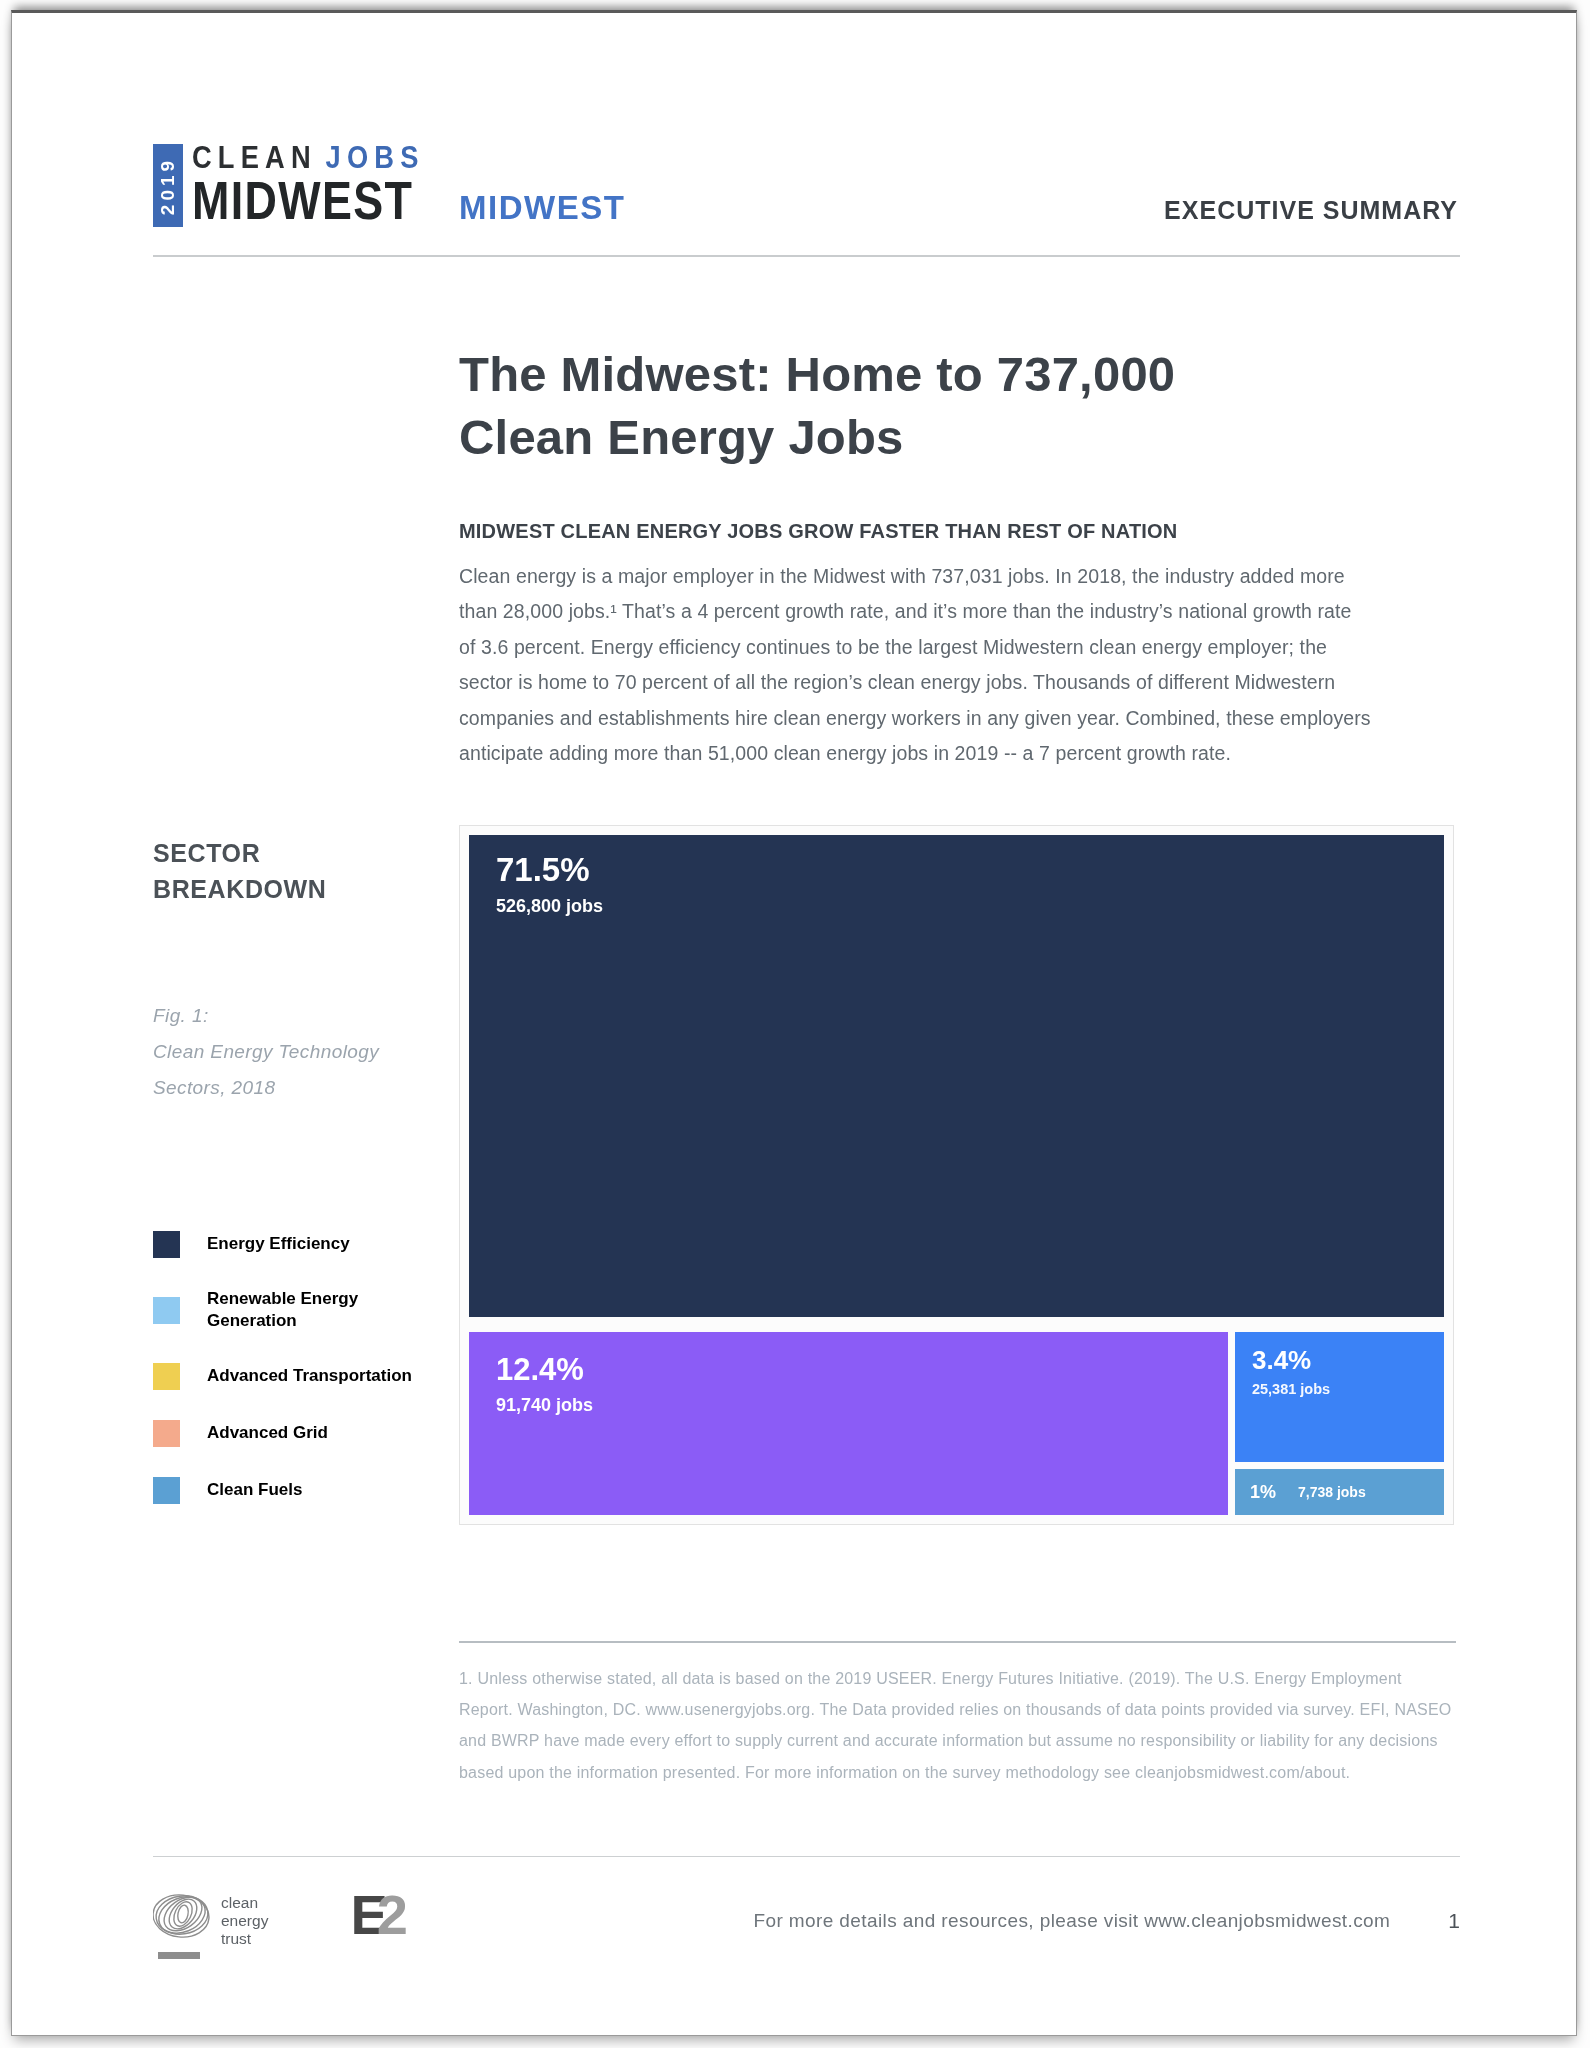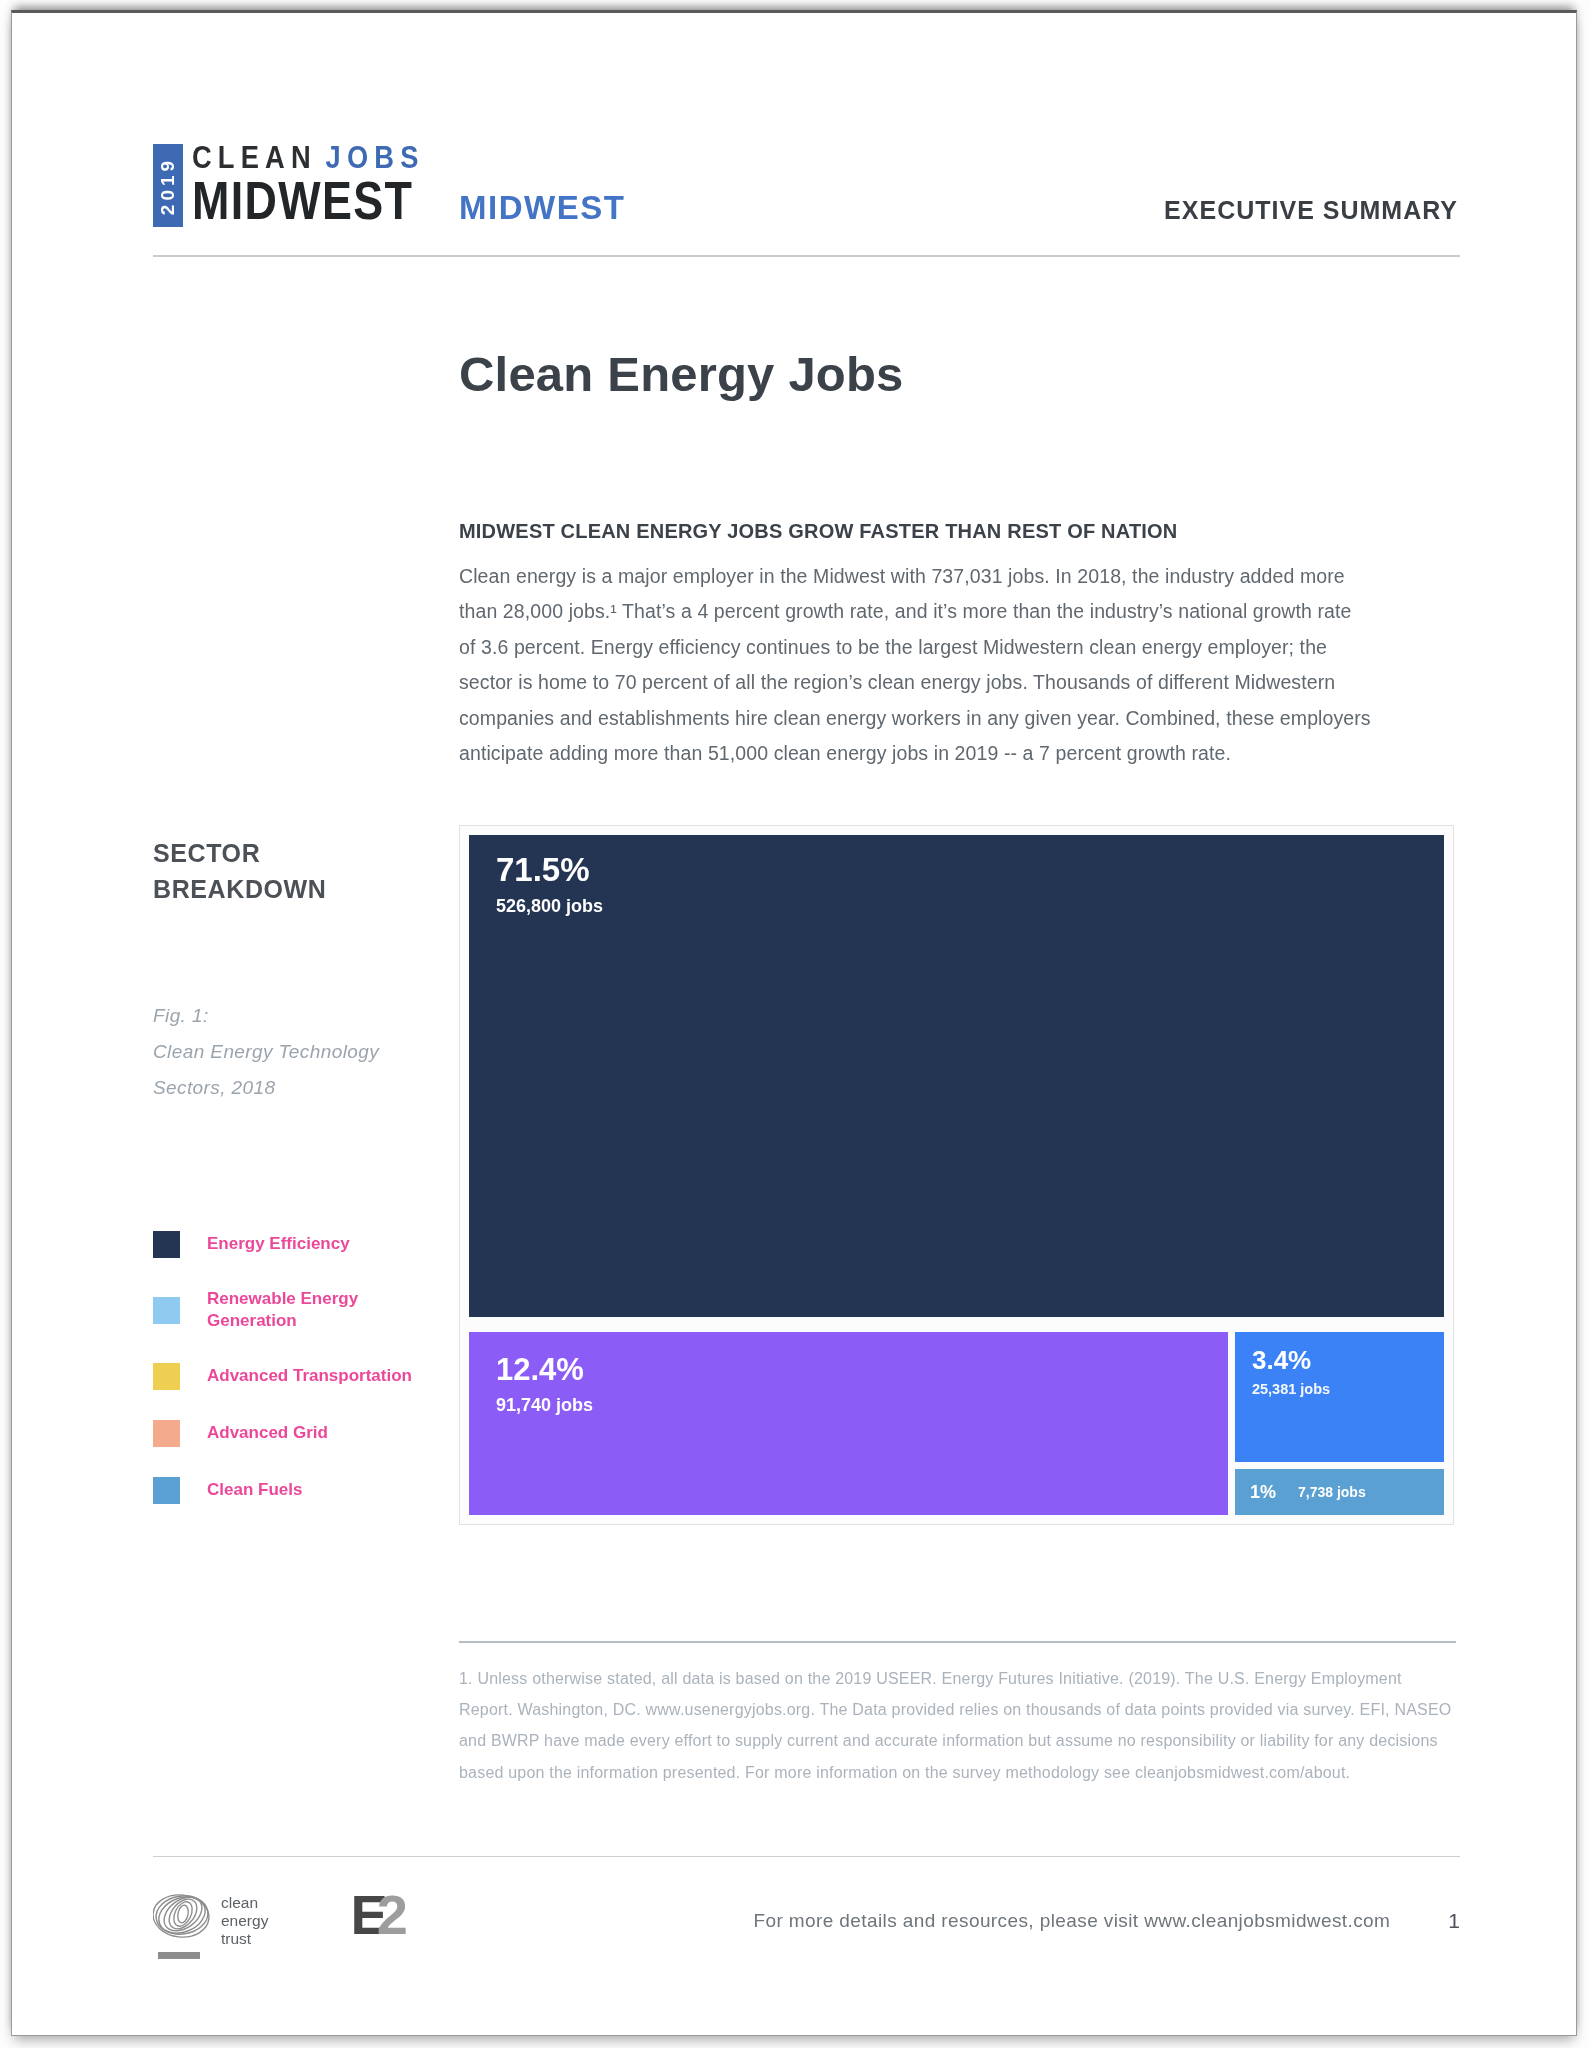--- a/index.html
+++ b/index.html
@@ -53,21 +53,21 @@
     position:absolute;left:141px;top:822px;font-size:25px;font-weight:bold;
     color:#4b5157;letter-spacing:.6px;line-height:1.45;
   }
   .fig-caption{
     position:absolute;left:141px;top:985px;font-size:19px;font-style:italic;
     color:#9ba4ad;line-height:1.9;letter-spacing:.4px;
   }
   .legend{position:absolute;left:141px;top:1218px;display:flex;flex-direction:column;gap:30px;}
   .legend-item{display:flex;align-items:center;gap:27px;}
   .legend-swatch{width:27px;height:27px;flex:0 0 27px;}
-  .legend-label{font-size:17px;font-weight:bold;color:#ec4899;line-height:1.32;max-width:215px;}
+  .legend-label{font-size:17px;font-weight:bold;color:#000000;line-height:1.32;max-width:215px;}
   
   .treemap{
     position:absolute;left:447px;top:812px;width:995px;height:700px;box-sizing:border-box;
     background:#fcfcfc;border:1px solid #e2e2e2;padding:9px;
     display:flex;flex-direction:column;gap:15px;
   }
   .tm-block{color:#fff;box-sizing:border-box;}
   .tm-ee{flex:1;padding:16px 27px;}
   .tm-row{height:183px;display:flex;gap:7px;}
   .tm-at{flex:435;padding:20px 27px;}
@@ -116,20 +116,21 @@
   </div>
   <div class="logo-words">
     <div class="logo-line1"><span>CLEAN</span><span class="jobs">JOBS</span></div>
     <div class="logo-line2">MIDWEST</div>
   </div>
   <div class="header-midwest">MIDWEST</div>
   <div class="header-exec">EXECUTIVE SUMMARY</div>
   <div class="header-rule"></div>
 
   <div class="title">
+    <div>The Midwest: Home to 737,000</div>
     <div>Clean Energy Jobs</div>
   </div>
   <div class="subhead">MIDWEST CLEAN ENERGY JOBS GROW FASTER THAN REST OF NATION</div>
   <div class="body-text">Clean energy is a major employer in the Midwest with 737,031 jobs. In 2018, the industry added more than 28,000 jobs.¹ That’s a 4 percent growth rate, and it’s more than the industry’s national growth rate of 3.6 percent. Energy efficiency continues to be the largest Midwestern clean energy employer; the sector is home to 70 percent of all the region’s clean energy jobs. Thousands of different Midwestern companies and establishments hire clean energy workers in any given year. Combined, these employers anticipate adding more than 51,000 clean energy jobs in 2019 -- a 7 percent growth rate.</div>
 
   <div class="sector-heading">
     <div>SECTOR</div>
     <div>BREAKDOWN</div>
   </div>
   <div class="fig-caption">

